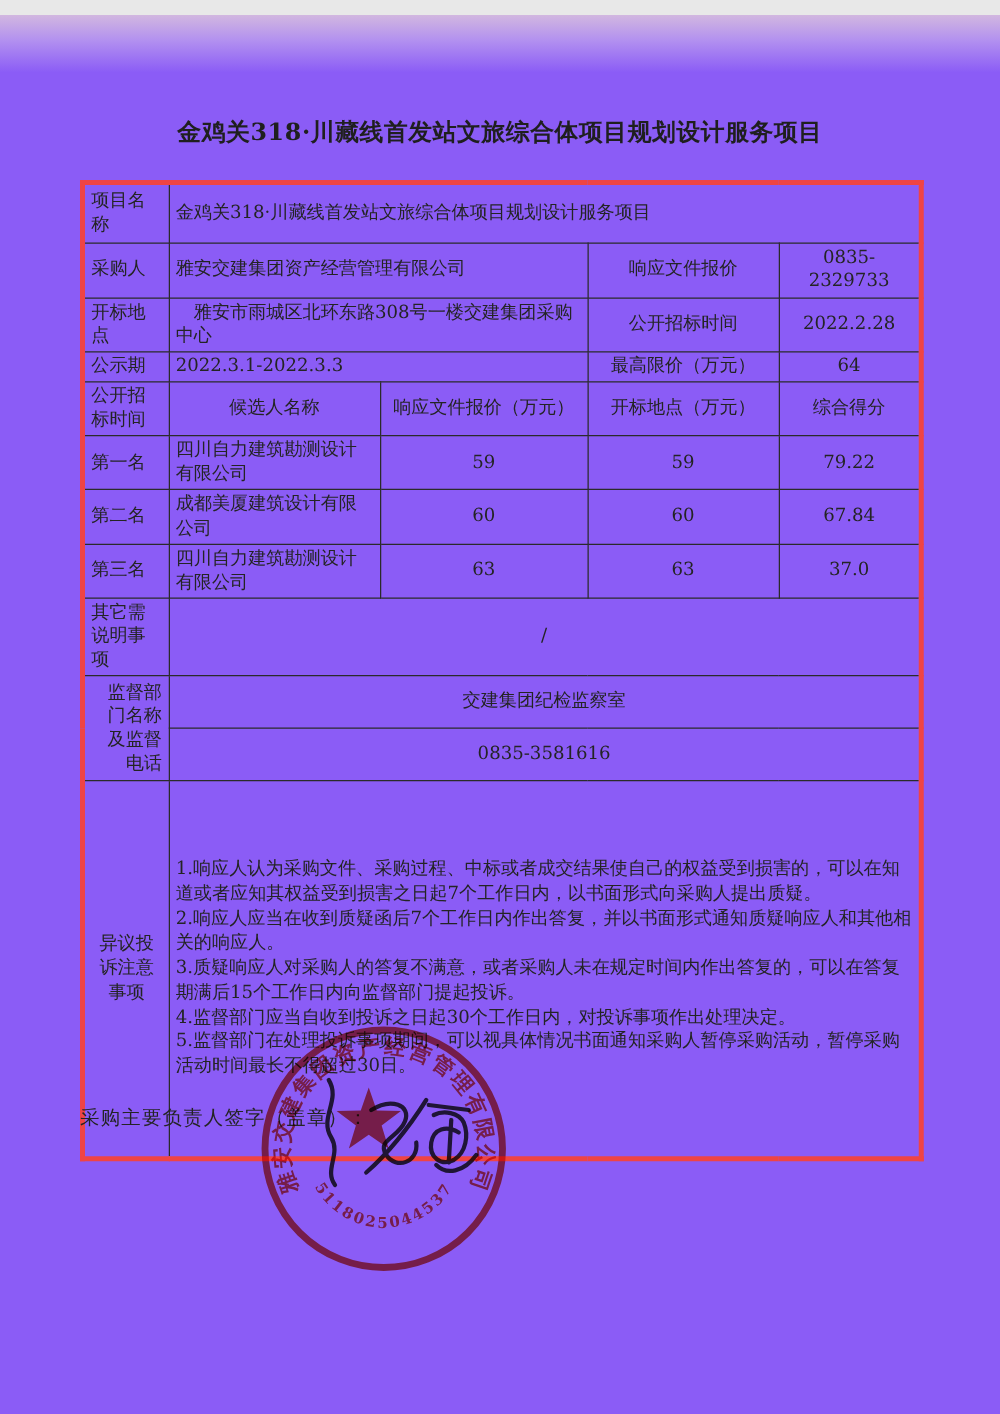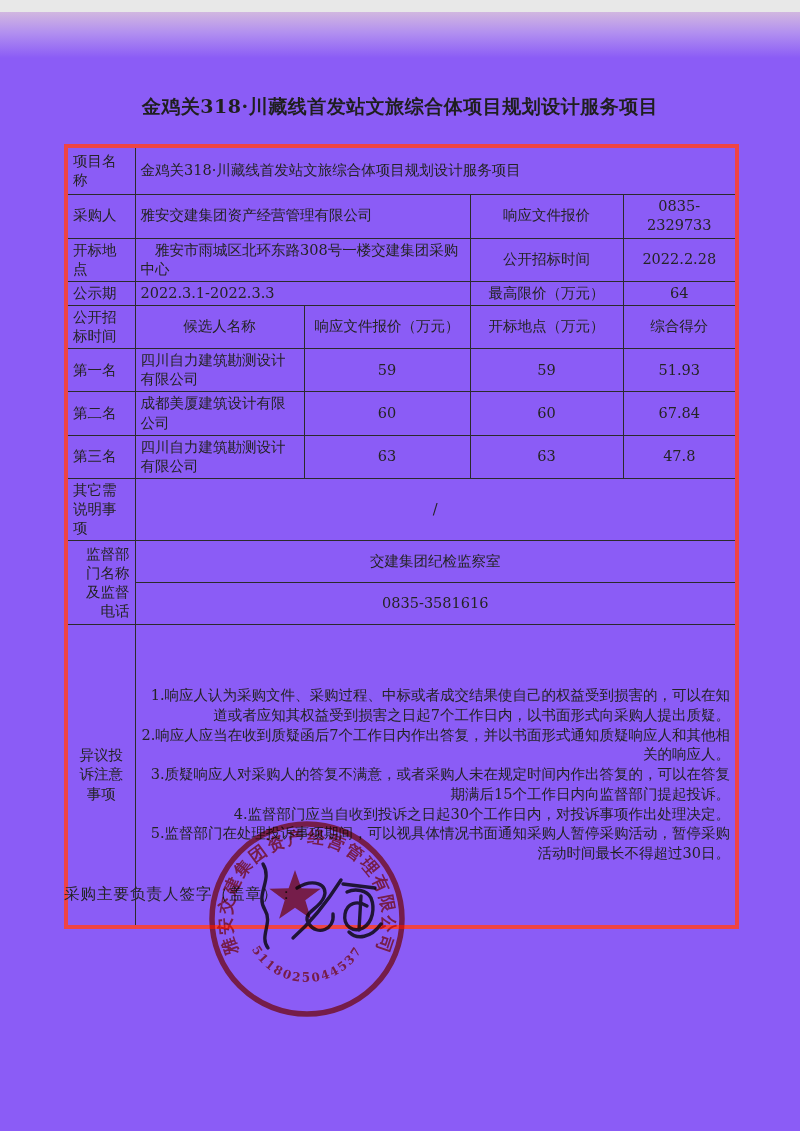--- a/index.html
+++ b/index.html
@@ -27,21 +27,21 @@
     border:1.5px solid #2b2b2b;
     padding:2px 5px;vertical-align:middle;line-height:1.32;
     overflow:hidden;
   }
   table.doc{border:4px solid #ef4444;}
   td.lab{padding-left:3px;padding-right:2px;text-align:left;}
   td.c{text-align:center;}
   td.l{text-align:left;}
   td.indent{text-indent:1em;}
   td.notice{vertical-align:middle;padding:8px 6px 8px 6px;}
-  .notice-item{margin:0;text-align:right;line-height:1.36;}
+  .notice-item{margin:0;text-align:left;line-height:1.36;}
   .sig-line{
     position:absolute;left:64px;top:872px;font-size:15.5px;
     letter-spacing:1px;color:#242424;
   }
   .stamp{
     position:absolute;left:202px;top:802px;width:210px;height:210px;
     mix-blend-mode:multiply;opacity:.92;
   }
   .stamp text{font-family:"DejaVu Serif","Liberation Serif",serif;font-weight:bold;}
   .signature{
@@ -96,35 +96,35 @@
         <td class="c">候选人名称</td>
         <td class="c">响应文件报价（万元）</td>
         <td class="c">开标地点（万元）</td>
         <td class="c">综合得分</td>
       </tr>
       <tr style="height:42px">
         <td class="lab">第一名</td>
         <td class="l">四川自力建筑勘测设计有限公司</td>
         <td class="c">59</td>
         <td class="c">59</td>
-        <td class="c">51.93</td>
+        <td class="c">79.22</td>
       </tr>
       <tr style="height:42px">
         <td class="lab">第二名</td>
         <td class="l">成都美厦建筑设计有限公司</td>
         <td class="c">60</td>
         <td class="c">60</td>
         <td class="c">67.84</td>
       </tr>
       <tr style="height:36px">
         <td class="lab">第三名</td>
         <td class="l">四川自力建筑勘测设计有限公司</td>
         <td class="c">63</td>
         <td class="c">63</td>
-        <td class="c">47.8</td>
+        <td class="c">37.0</td>
       </tr>
       <tr style="height:36px">
         <td class="lab">其它需说明事项</td>
         <td class="c" colspan="4">/</td>
       </tr>
       <tr style="height:42px">
         <td class="lab c" rowspan="2" style="text-align:right">监督部门名称及监督电话</td>
         <td class="c" colspan="4">交建集团纪检监察室</td>
       </tr>
       <tr style="height:42px">

